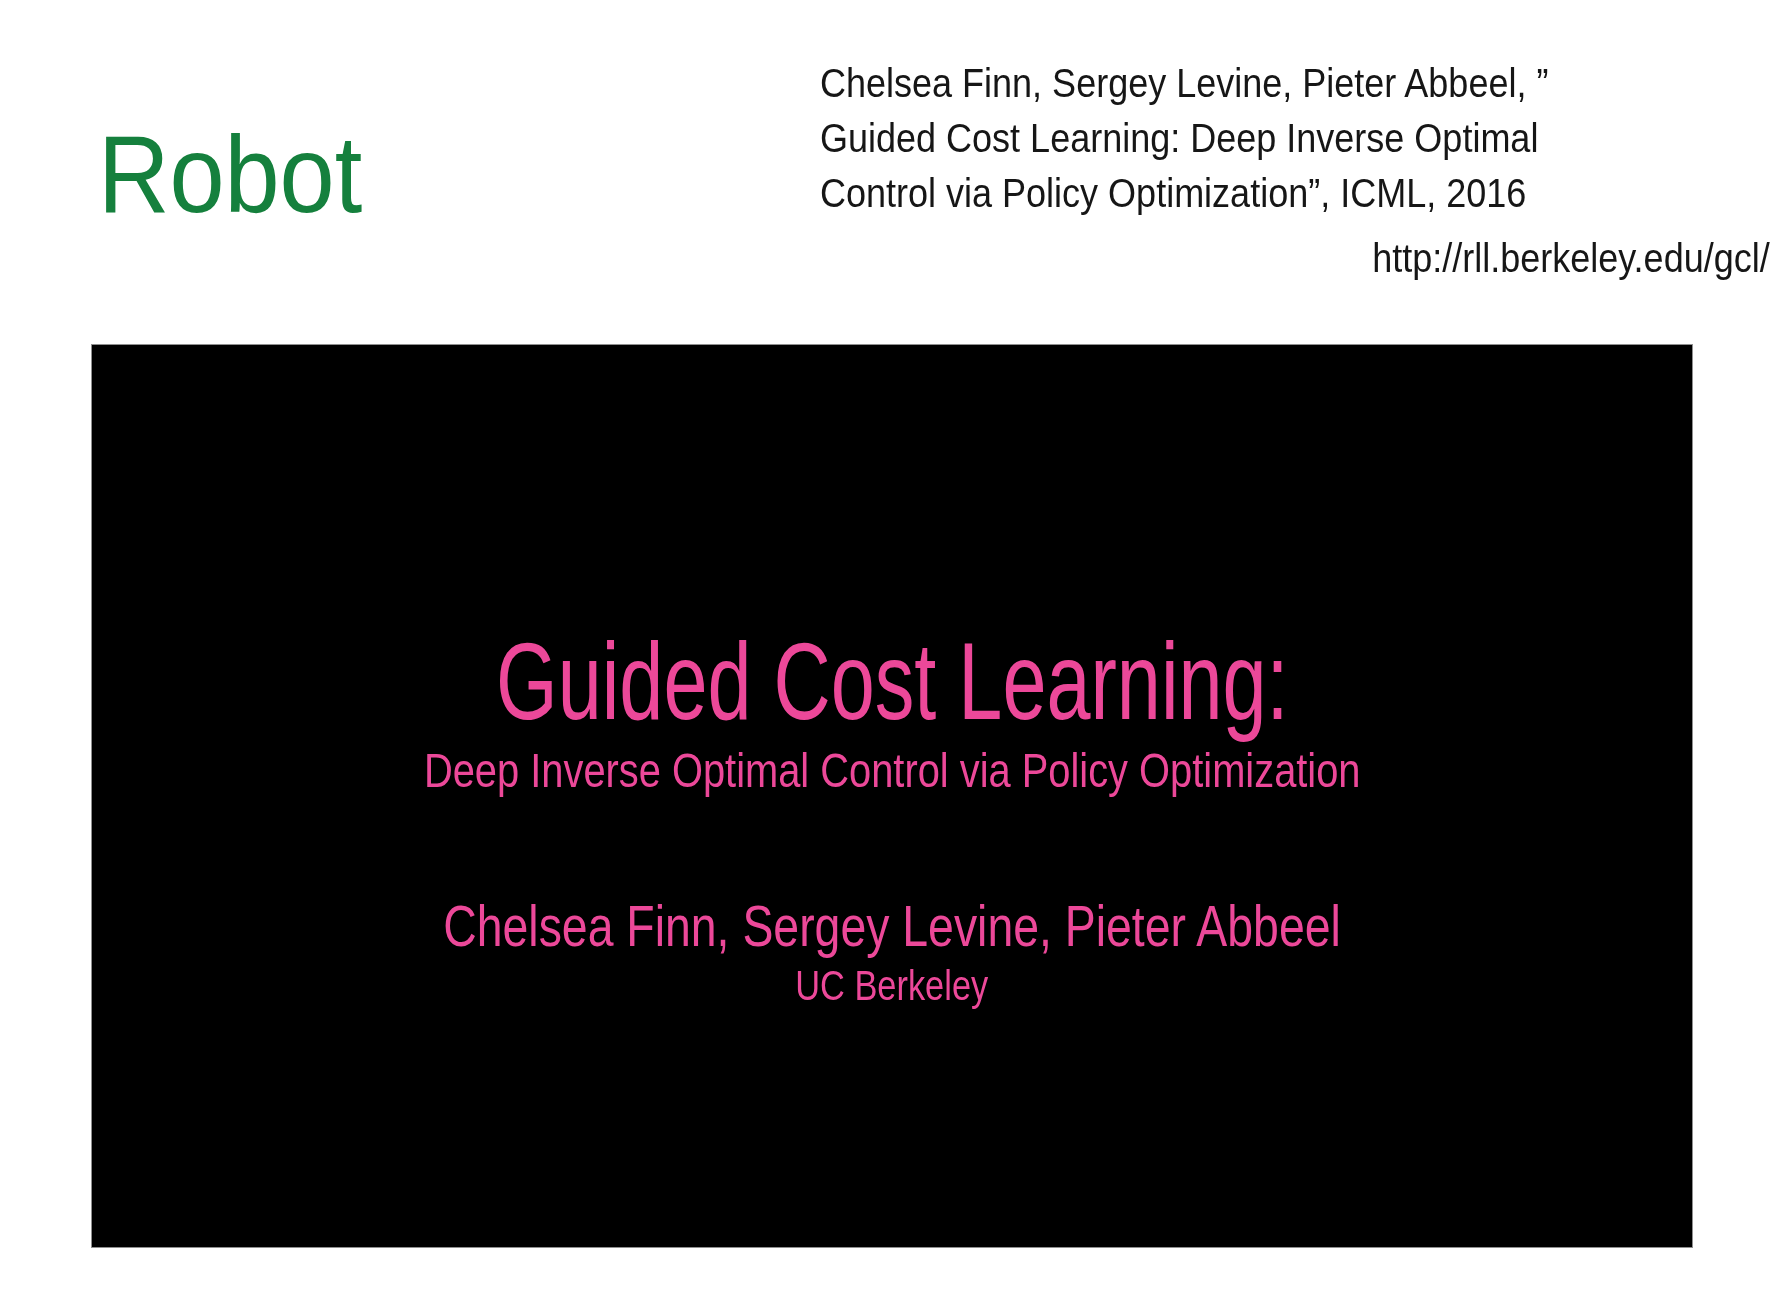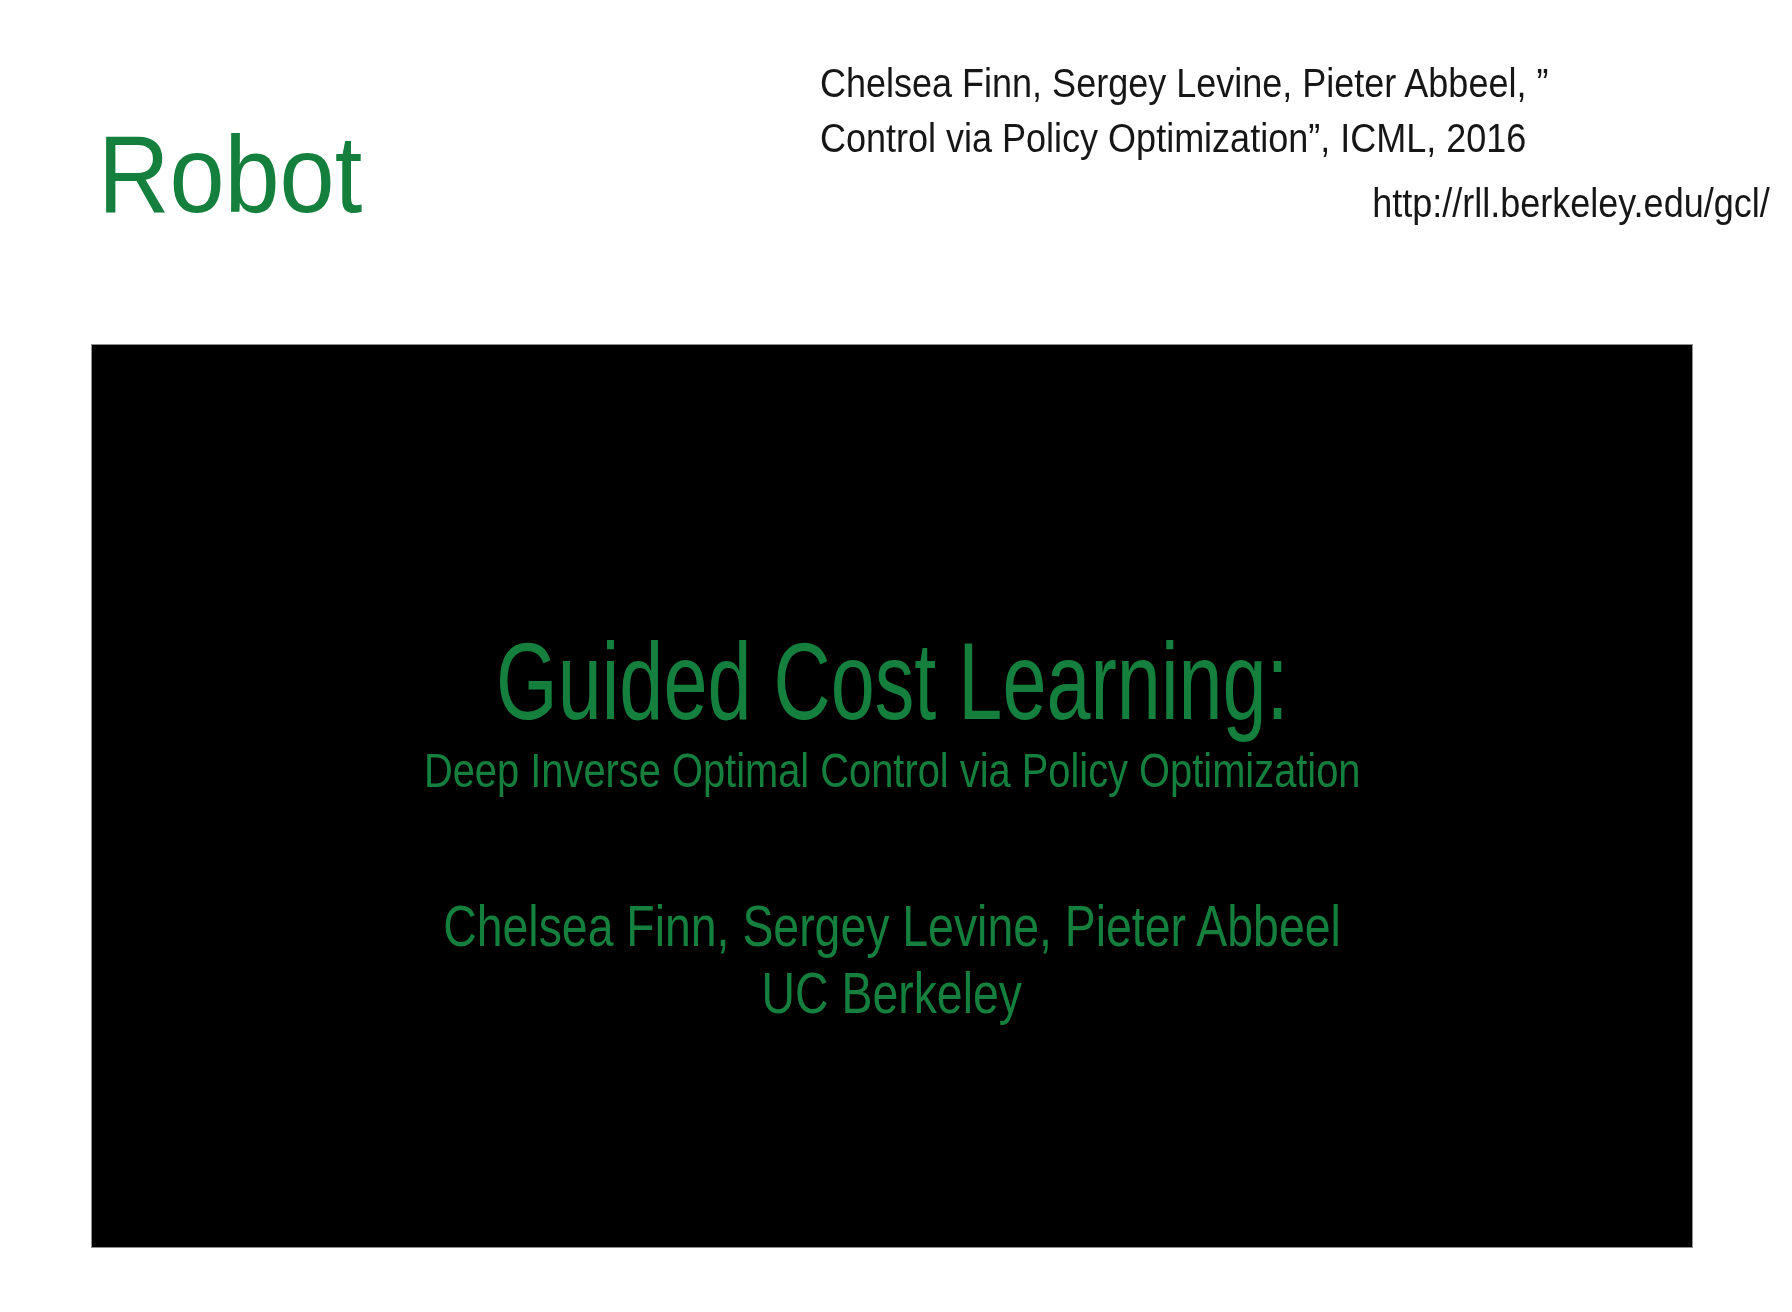--- a/index.html
+++ b/index.html
@@ -72,49 +72,52 @@
     width: 1602px;
     height: 904px;
     background: #000000;
     border: 1px solid #8f8f8f;
   }
   .v-line {
     position: absolute;
     left: 0; right: 0;
     text-align: center;
     line-height: 1;
-    color: #15803d;
+    color: #ec4899;
     white-space: nowrap;
   }
   .v-line .cx {
     display: inline-block;
     white-space: nowrap;
     transform-origin: 50% 50%;
   }
   .v-title       { top: 281px; font-size: 110px; }
   .v-title .cx   { transform: scaleX(0.72); }
   .v-subtitle    { top: 402px; font-size: 48px; }
   .v-subtitle .cx{ transform: scaleX(0.83); }
   .v-authors     { top: 552px; font-size: 58px; }
   .v-authors .cx { transform: scaleX(0.80); }
-  .v-affiliation { top: 619px; font-size: 58px; }
+  .v-affiliation { top: 619px; font-size: 43px; }
   .v-affiliation .cx { transform: scaleX(0.80); }
 </style>
 </head>
 <body>
 
 <div class="slide">
 
   <div class="robot-title">
     <span class="cx">Robot</span>
   </div>
 
   <div class="citation">
     <div class="cit-line">
       <span class="cx">Chelsea Finn, Sergey Levine, Pieter Abbeel, ”</span>
+    </div>
+    <div class="cit-line">
+      <span class="cx">Guided Cost Learning: Deep Inverse Optimal</span>
     </div>
     <div class="cit-line">
       <span class="cx">Control via Policy Optimization”, ICML, 2016</span>
     </div>
     <div class="cit-url">
       <span class="cx">http://rll.berkeley.edu/gcl/</span>
     </div>
   </div>
 
   <div class="video">

